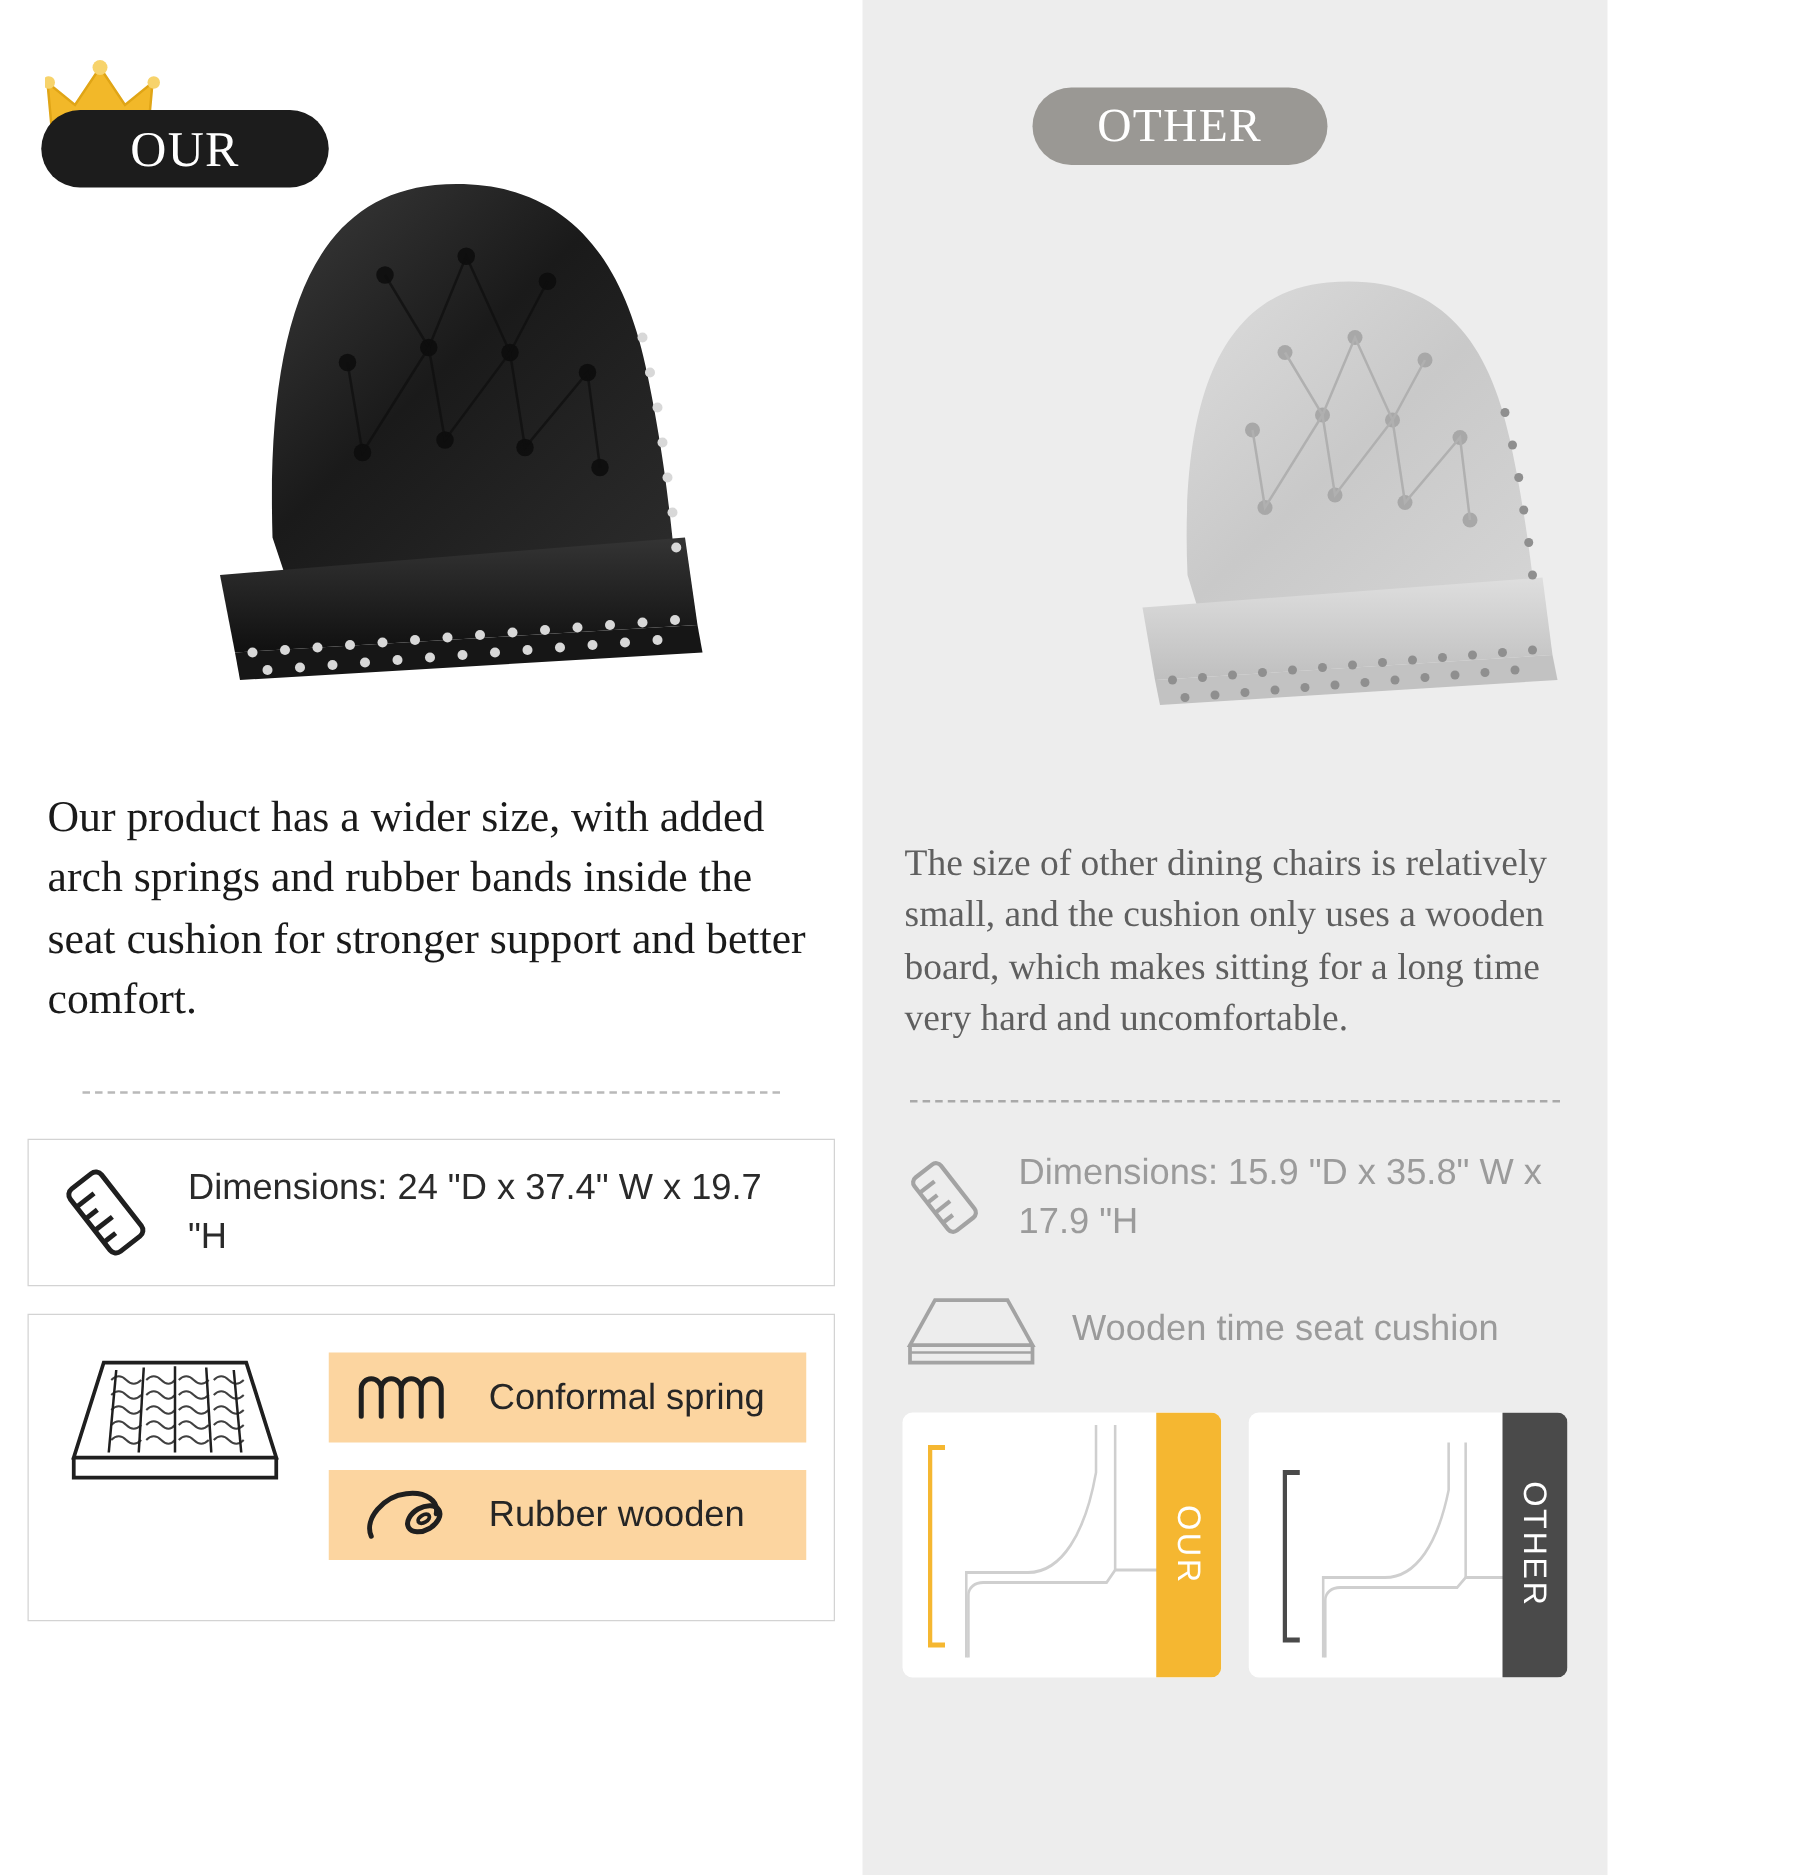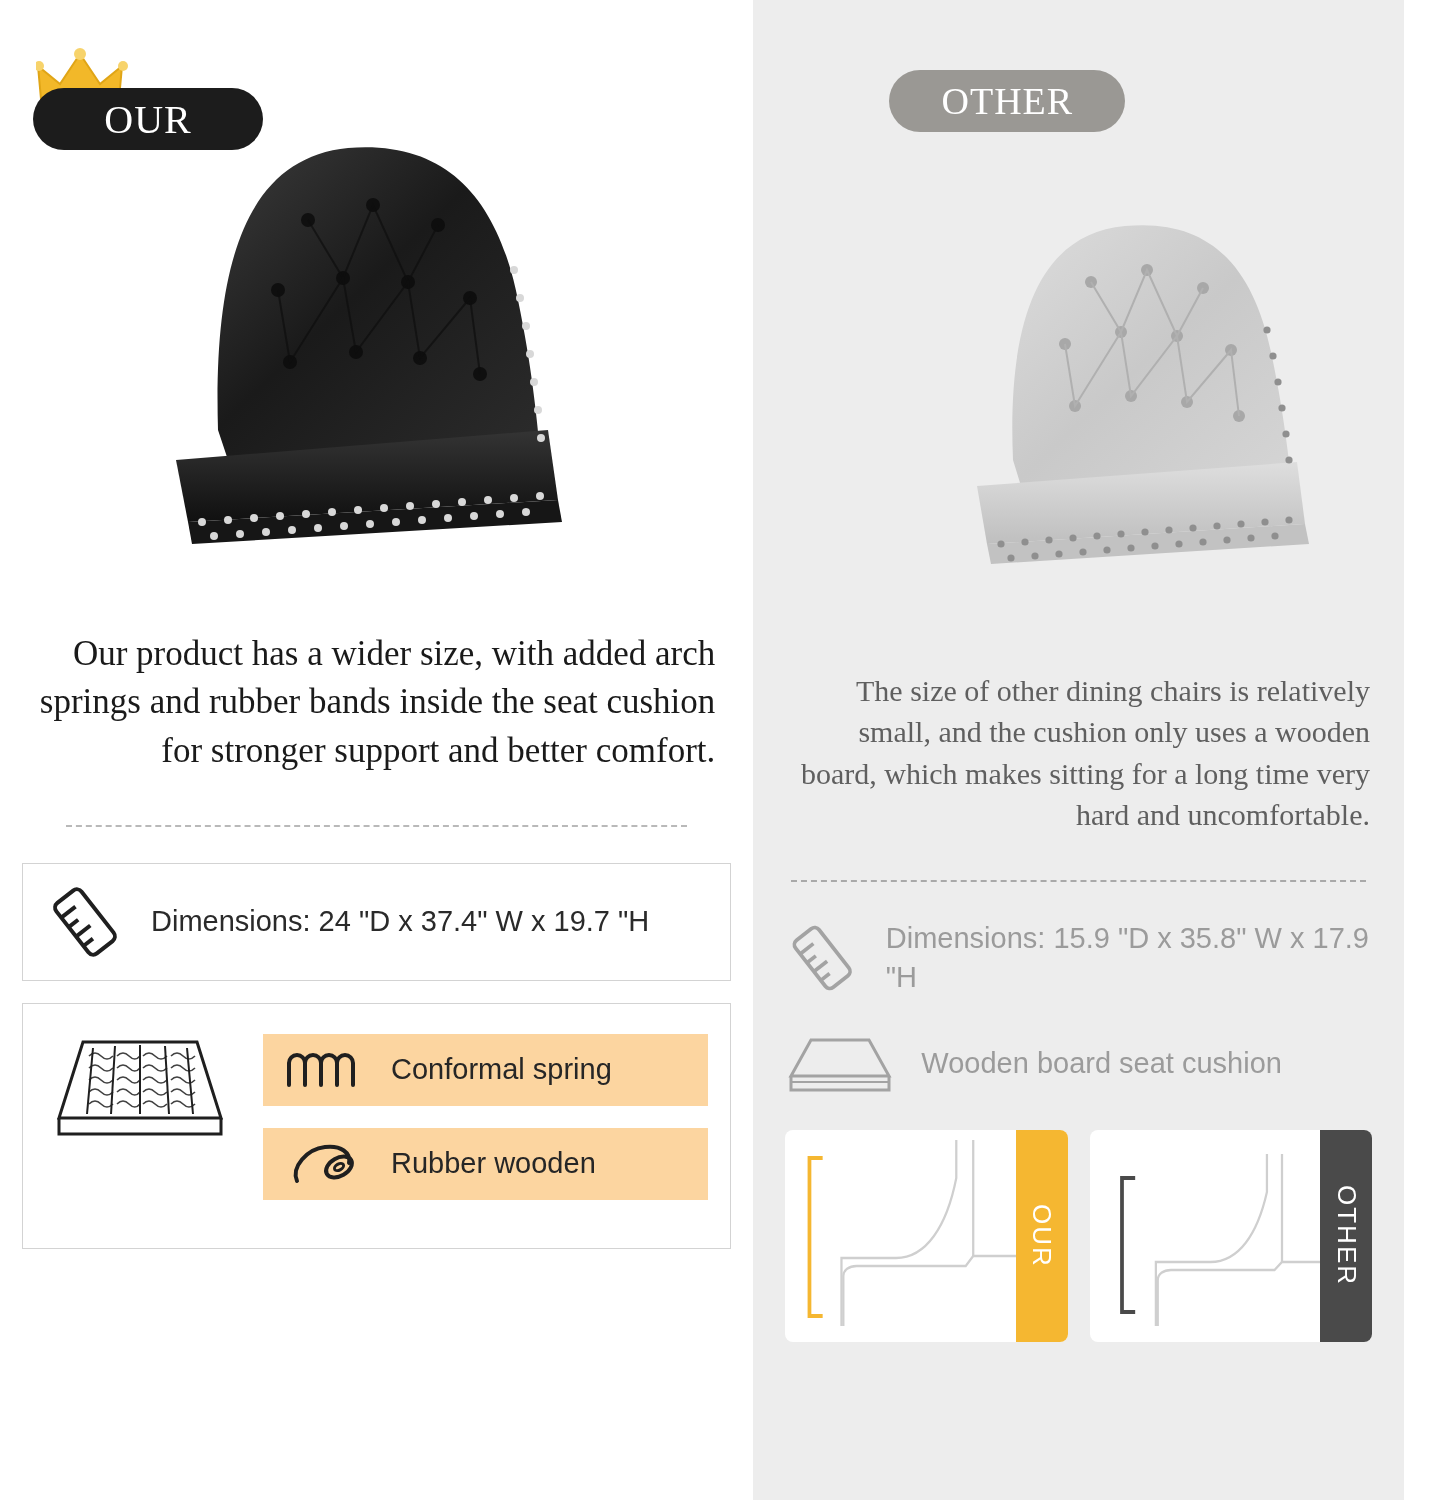--- a/index.html
+++ b/index.html
@@ -8,21 +8,21 @@
     background: #ffffff;
   }
   body {
     width: 1446px;
     height: 1500px;
     font-family: "Liberation Sans", sans-serif;
     overflow: hidden;
   }
   .page {
     position: relative;
-    width: 1404px;
+    width: 1286px;
     height: 1500px;
     display: flex;
   }
   
   .col {
     position: relative;
     box-sizing: border-box;
   }
   .col-our {
     width: 776px;
@@ -84,21 +84,21 @@
   .chair-wrap.other { height: 500px; }
   .chair-svg {
     position: absolute;
   }
   .chair-our-svg { left: 130px; top: -20px; }
   .chair-other-svg { left: 180px; top: 60px; }
 
   
   .para {
     font-family: "Liberation Serif", serif;
-    text-align: right;
+    text-align: left;
     line-height: 1.38;
   }
   .para-our {
     font-size: 35px;
     color: #1a1a1a;
     margin-top: 10px;
     padding: 0 10px;
   }
   .para-other {
     font-size: 30px;
@@ -477,21 +477,21 @@
       </svg>
       <div class="other-row-text">Dimensions: 15.9 "D x 35.8" W x 17.9 "H</div>
     </div>
 
     <div class="other-row">
       <svg width="110" height="80" viewBox="0 0 110 80">
         <path d="M26 16 L84 16 L104 52 L6 52 Z" fill="none" stroke="#a3a3a3" stroke-width="3"></path>
         <path d="M6 52 L6 66 L104 66 L104 52" fill="none" stroke="#a3a3a3" stroke-width="3"></path>
         <line x1="6" y1="58" x2="104" y2="58" stroke="#a3a3a3" stroke-width="2"></line>
       </svg>
-      <div class="other-row-text">Wooden board seat cushion</div>
+      <div class="other-row-text">Wooden time seat cushion</div>
     </div>
 
     <div class="compare-row">
 
       <div class="compare-card">
         <svg width="100%" height="212" viewBox="0 0 300 212" preserveAspectRatio="none">
           <path d="M60 196 L60 128 L118 128 C150 128 172 96 182 48 L182 10" fill="none" stroke="#cfcfcf" stroke-width="2.4"></path>
           <path d="M62 196 L62 146 C62 140 68 136 76 136 L192 136 L200 126 L248 126" fill="none" stroke="#cfcfcf" stroke-width="2.4"></path>
           <path d="M200 126 L200 10" fill="none" stroke="#cfcfcf" stroke-width="2.4"></path>
           <path d="M40 28 L26 28 L26 186 L40 186" fill="none" stroke="#f5b731" stroke-width="4"></path>

